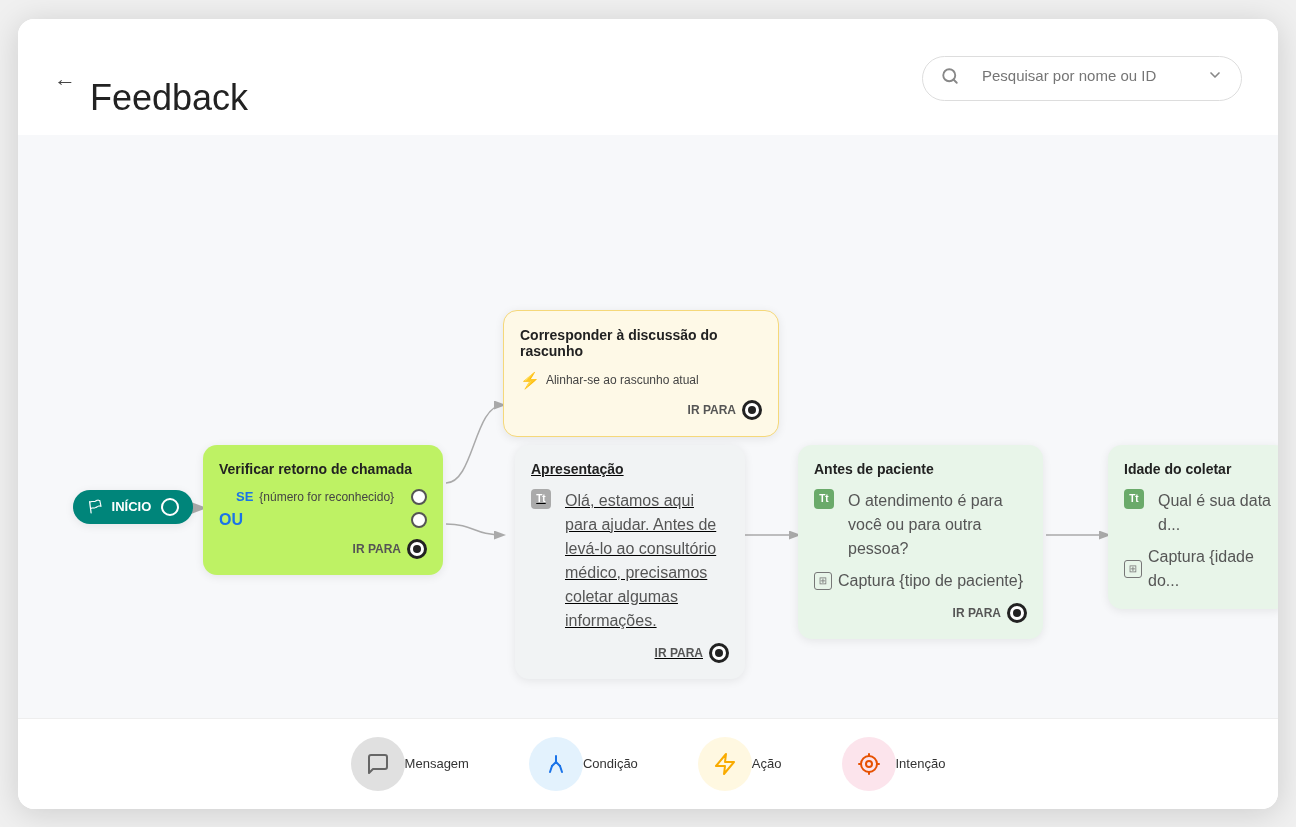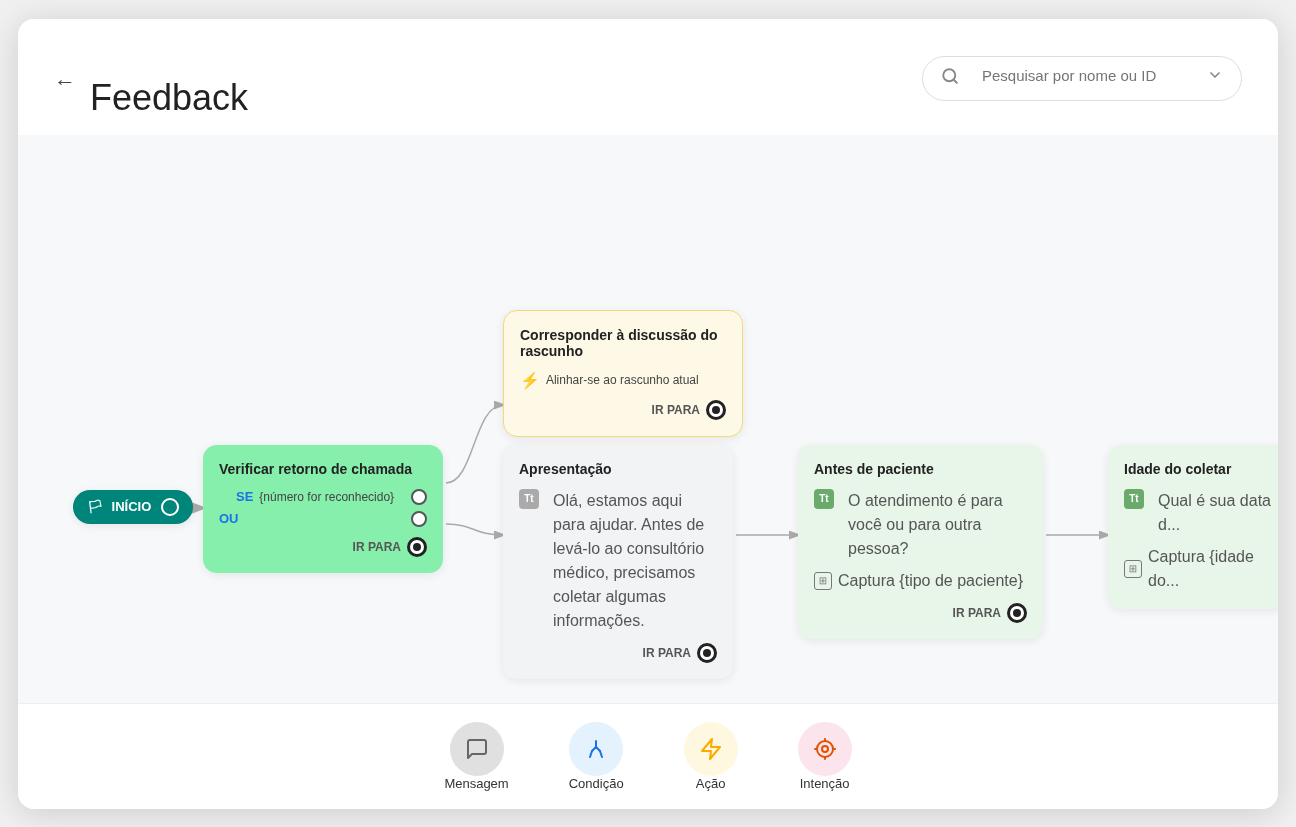--- a/index.html
+++ b/index.html
@@ -113,37 +113,37 @@
       background: transparent;
       display: inline-block;
       margin-left: 2px;
     }
     
     .node-verificar {
       top: 310px;
       left: 185px;
       width: 240px;
       padding: 16px;
-      background: #86efac;
+      background: #bef264;
       border-radius: 14px;
     }
     .node-title {
       font-size: 14px;
       font-weight: 600;
       color: #222;
       margin-bottom: 12px;
     }
     .node-row {
       display: flex;
       align-items: center;
       justify-content: space-between;
       margin-bottom: 6px;
     }
     .tag-se { color: #1a73e8; font-weight: 600; font-size: 13px; margin-left: 17px; }
-    .tag-ou { color: #1a73e8; font-weight: 600; font-size: 13px; }
+    .tag-ou { color: #1a73e8; font-weight: 600; font-size: 16px; }
     .dot-circle {
       width: 16px; height: 16px;
       border: 2px solid #555;
       border-radius: 50%;
       background: #fff;
       display: inline-block;
       flex-shrink: 0;
     }
     .row-text { font-size: 12px; color: #444; flex: 1; margin: 0 6px; }
     .ir-para-row {
@@ -153,35 +153,36 @@
       gap: 6px;
       margin-top: 10px;
       font-size: 12px;
       font-weight: 600;
       color: #555;
     }
     
     .node-correspondencia {
       top: 175px;
       left: 485px;
-      width: 240px;
+      width: 276px;
       padding: 16px;
       background: #fef9e7;
       border: 1.5px solid #f5d87a;
       border-radius: 14px;
     }
     .lightning-icon { color: #f4b400; font-size: 16px; }
     
     .node-apresentacao {
       top: 310px;
-      left: 485px;
+      left: 497px;
       width: 230px;
       padding: 16px;
       background: #f1f3f4;
       border-radius: 14px;
+      text-decoration: underline;
     }
     .tt-icon {
       width: 20px; height: 20px;
       background: #aaa;
       border-radius: 4px;
       display: inline-flex;
       align-items: center;
       justify-content: center;
       color: #fff;
       font-size: 10px;
@@ -239,21 +240,21 @@
       border-top: 1px solid #eee;
       padding: 18px 40px;
       display: flex;
       align-items: center;
       justify-content: center;
       gap: 60px;
       flex-shrink: 0;
     }
     .toolbar-item {
       display: flex;
-      flex-direction: column;
+      flex-direction: row;
       align-items: center;
       cursor: pointer;
     }
     .toolbar-icon-circle {
       width: 54px; height: 54px;
       border-radius: 50%;
       display: flex;
       align-items: center;
       justify-content: center;
       font-size: 22px;

